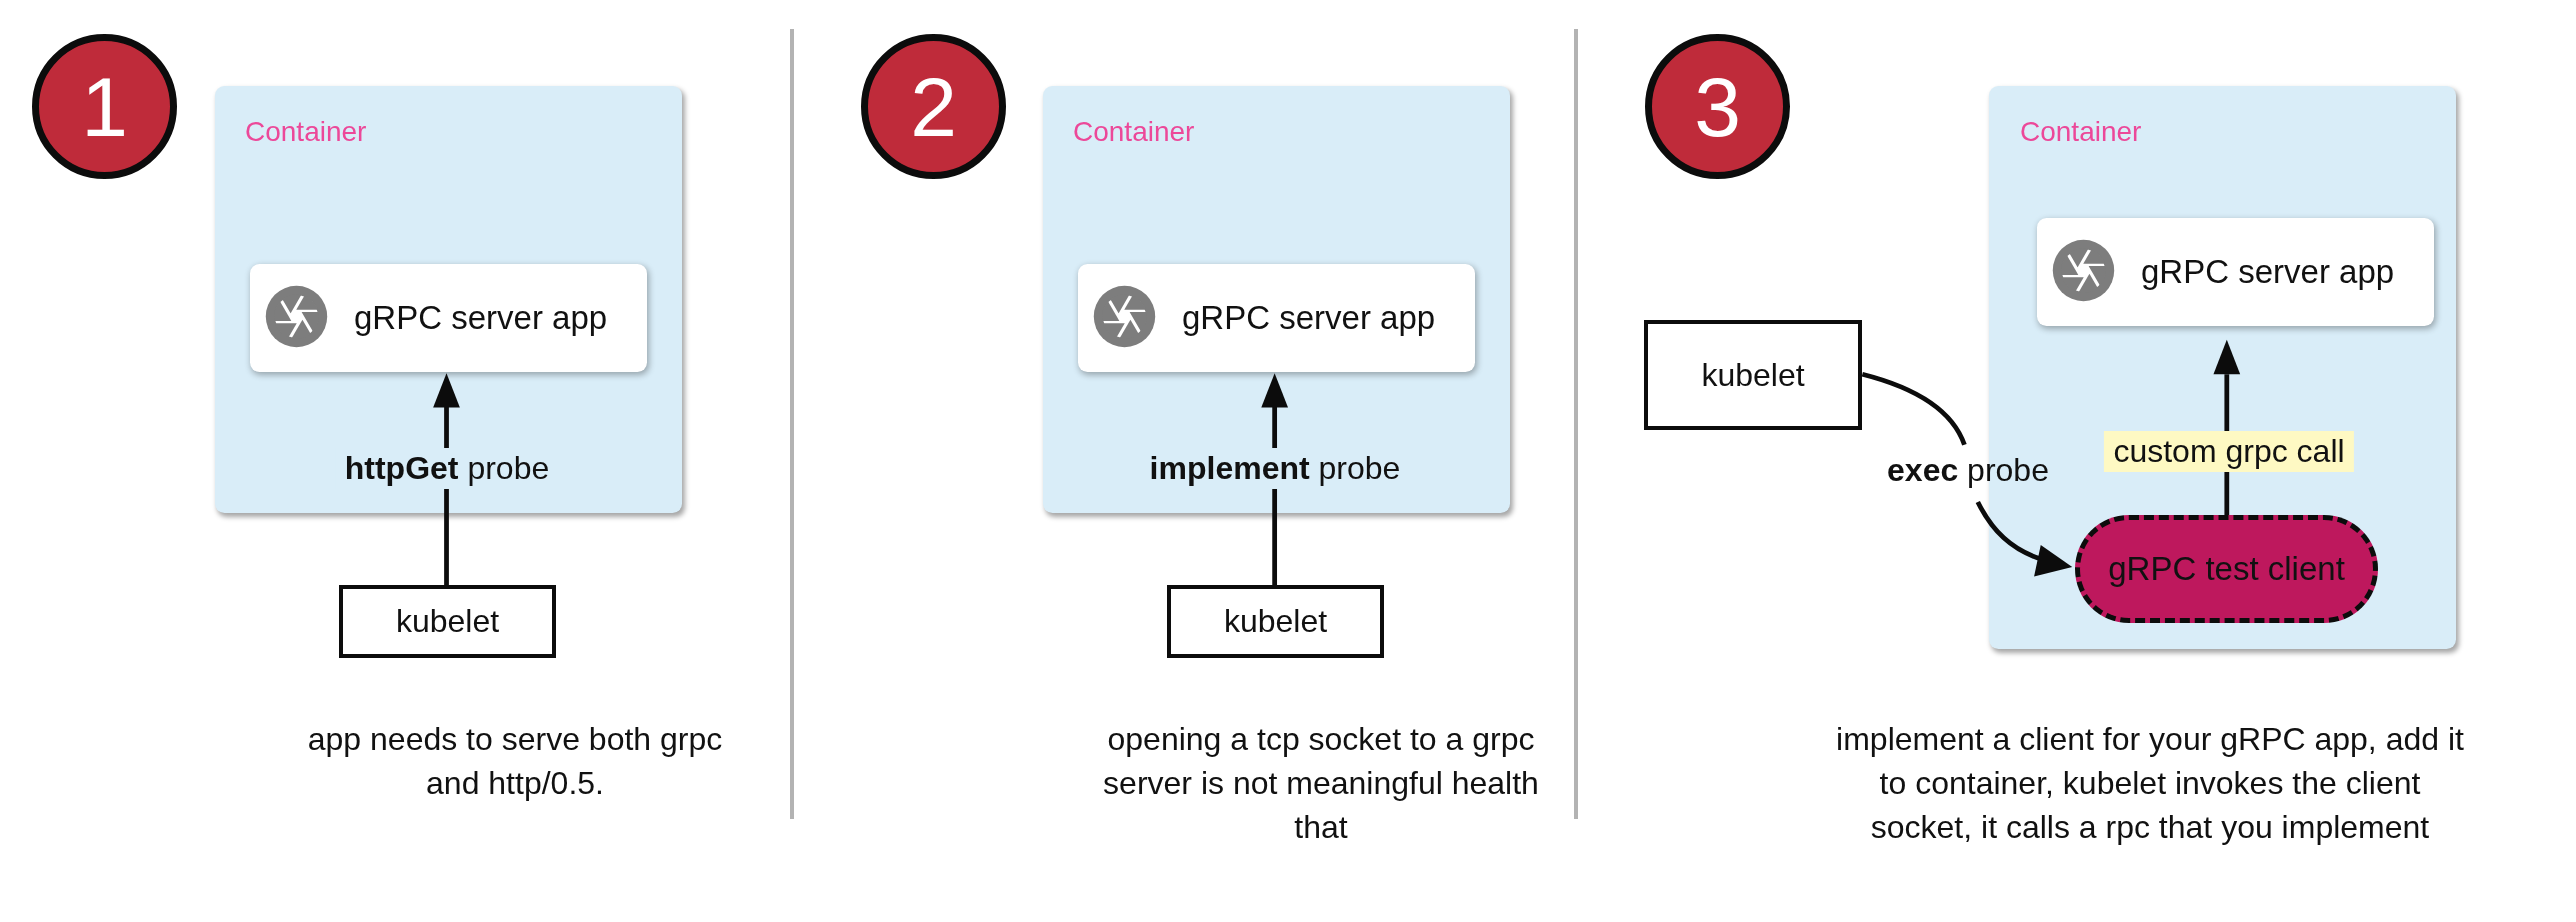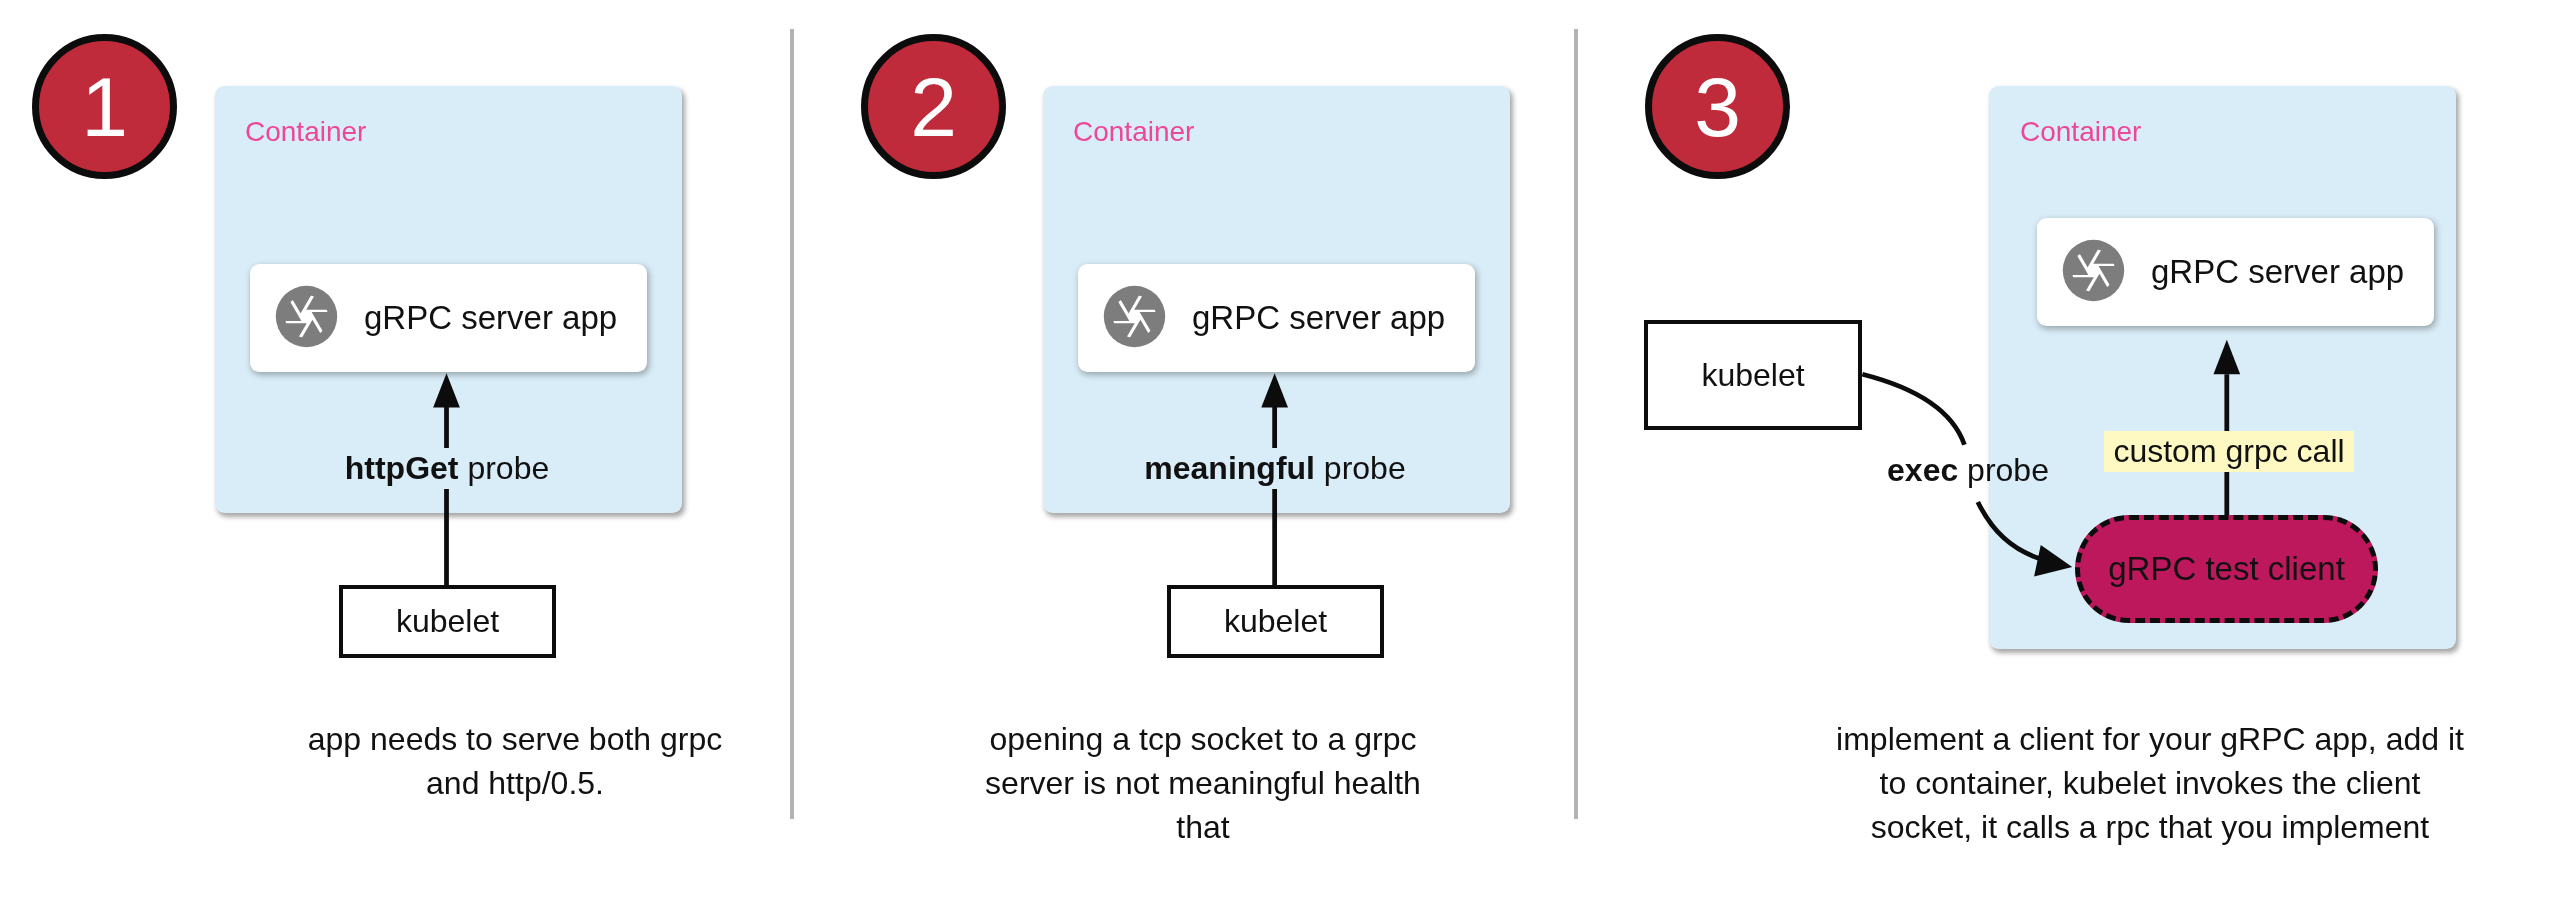--- a/index.html
+++ b/index.html
@@ -18,21 +18,21 @@
   .container-box {
     position:absolute; border-radius:9.5px;
     box-shadow:2.9px 3.8px 5.7px rgba(0,0,0,0.35);
     z-index:1;
   }
   .container-label { position:absolute; font-size:28px; color:#ec4899; z-index:4;text-align:center; }
 
   .server-box {
     position:absolute; width:397px; height:108px; background:#fff; border-radius:9.5px;
     box-shadow:1.9px 2.9px 6.7px rgba(0,0,0,0.30);
-    display:flex; align-items:center; padding-left:23px; box-sizing:border-box; z-index:3;
+    display:flex; align-items:center; padding-left:13px; box-sizing:border-box; z-index:3;
   }
   .server-box .app-icon { flex:0 0 auto; }
   .server-box .server-label { margin-left:24px; font-size:33px; white-space:nowrap; }
 
   .kubelet-box {
     position:absolute; background:#fff; border:4.8px solid #0c0c0c; box-sizing:border-box;
     display:flex; align-items:center; justify-content:center; z-index:3;
   }
   .kubelet-box .kubelet-label { font-size:32px; }
 
@@ -147,28 +147,28 @@
           <path d="M8.54 12l-3.9-6.75C3.01 7.03 2 9.39 2 12c0 .69.07 1.36.2 2h7.49l-1.15-2z"></path>
           <path d="M2.46 15c.92 2.92 3.15 5.26 6 6.34L12.12 15H2.46z"></path>
           <path d="M13.73 15l-3.9 6.76c.7.15 1.42.24 2.17.24 2.4 0 4.6-.85 6.32-2.25l-3.66-6.35-.93 1.6z"></path>
         </g>
       </svg>
     </span>
     <span class="server-label">gRPC server app</span>
   </div>
 
   <div class="arrow-label" style="left:1275px; top:448px; background:#d9edf8;">
-    <b>meaningful</b><span> probe</span>
+    <b>implement</b><span> probe</span>
   </div>
 
   <div class="kubelet-box" style="left:1167px; top:585px; width:217px; height:73px;">
     <span class="kubelet-label">kubelet</span>
   </div>
 
-  <div class="caption" style="left:1203px; top:717px;">
+  <div class="caption" style="left:1321px; top:717px;">
     <div>opening a tcp socket to a grpc</div>
     <div>server is not meaningful health</div>
     <div>that</div>
   </div>
 
   <div class="step-circle" style="left:1645px; top:34px; background:#bf2b3a;">
     <span class="num">3</span>
   </div>
 
   <div class="container-box" style="left:1989px; top:86px; width:467px; height:563px; background:#d9edf8;"></div>

